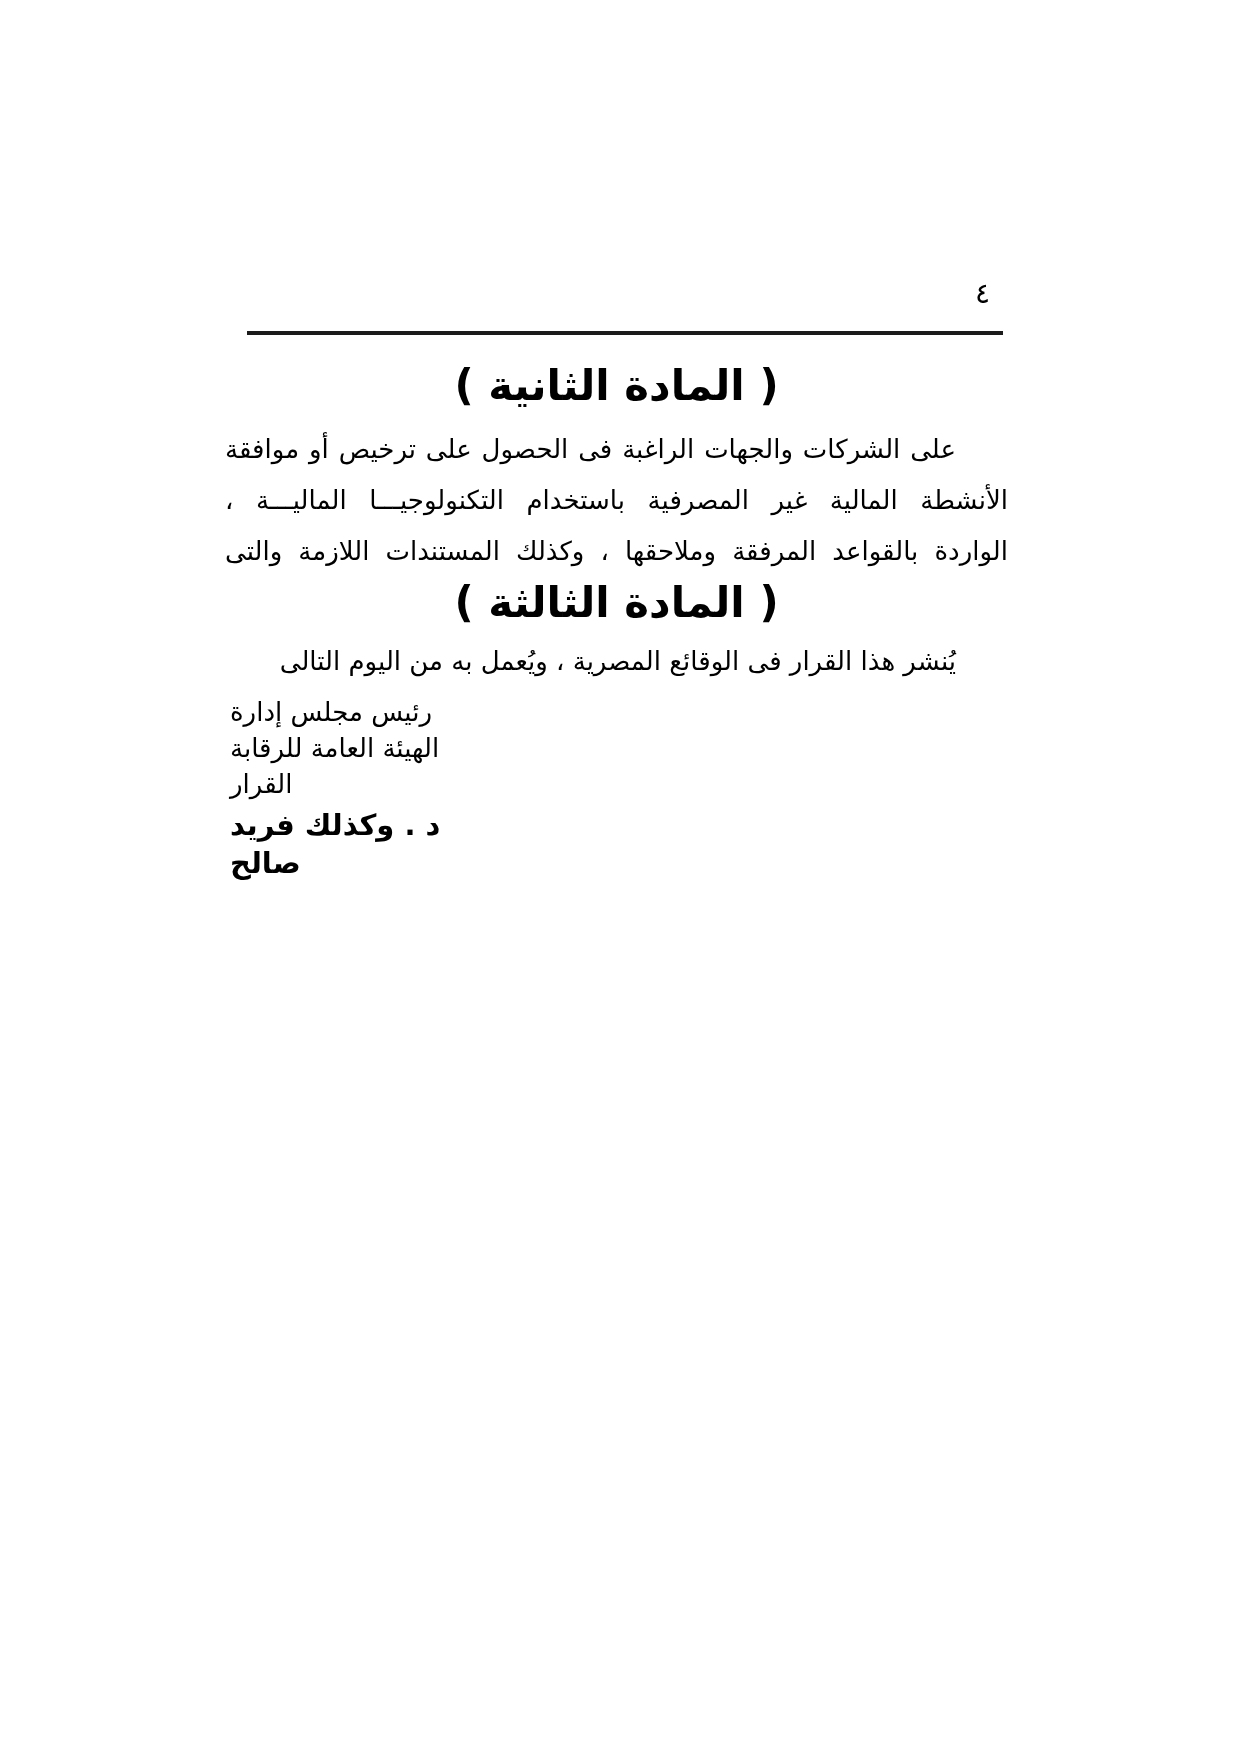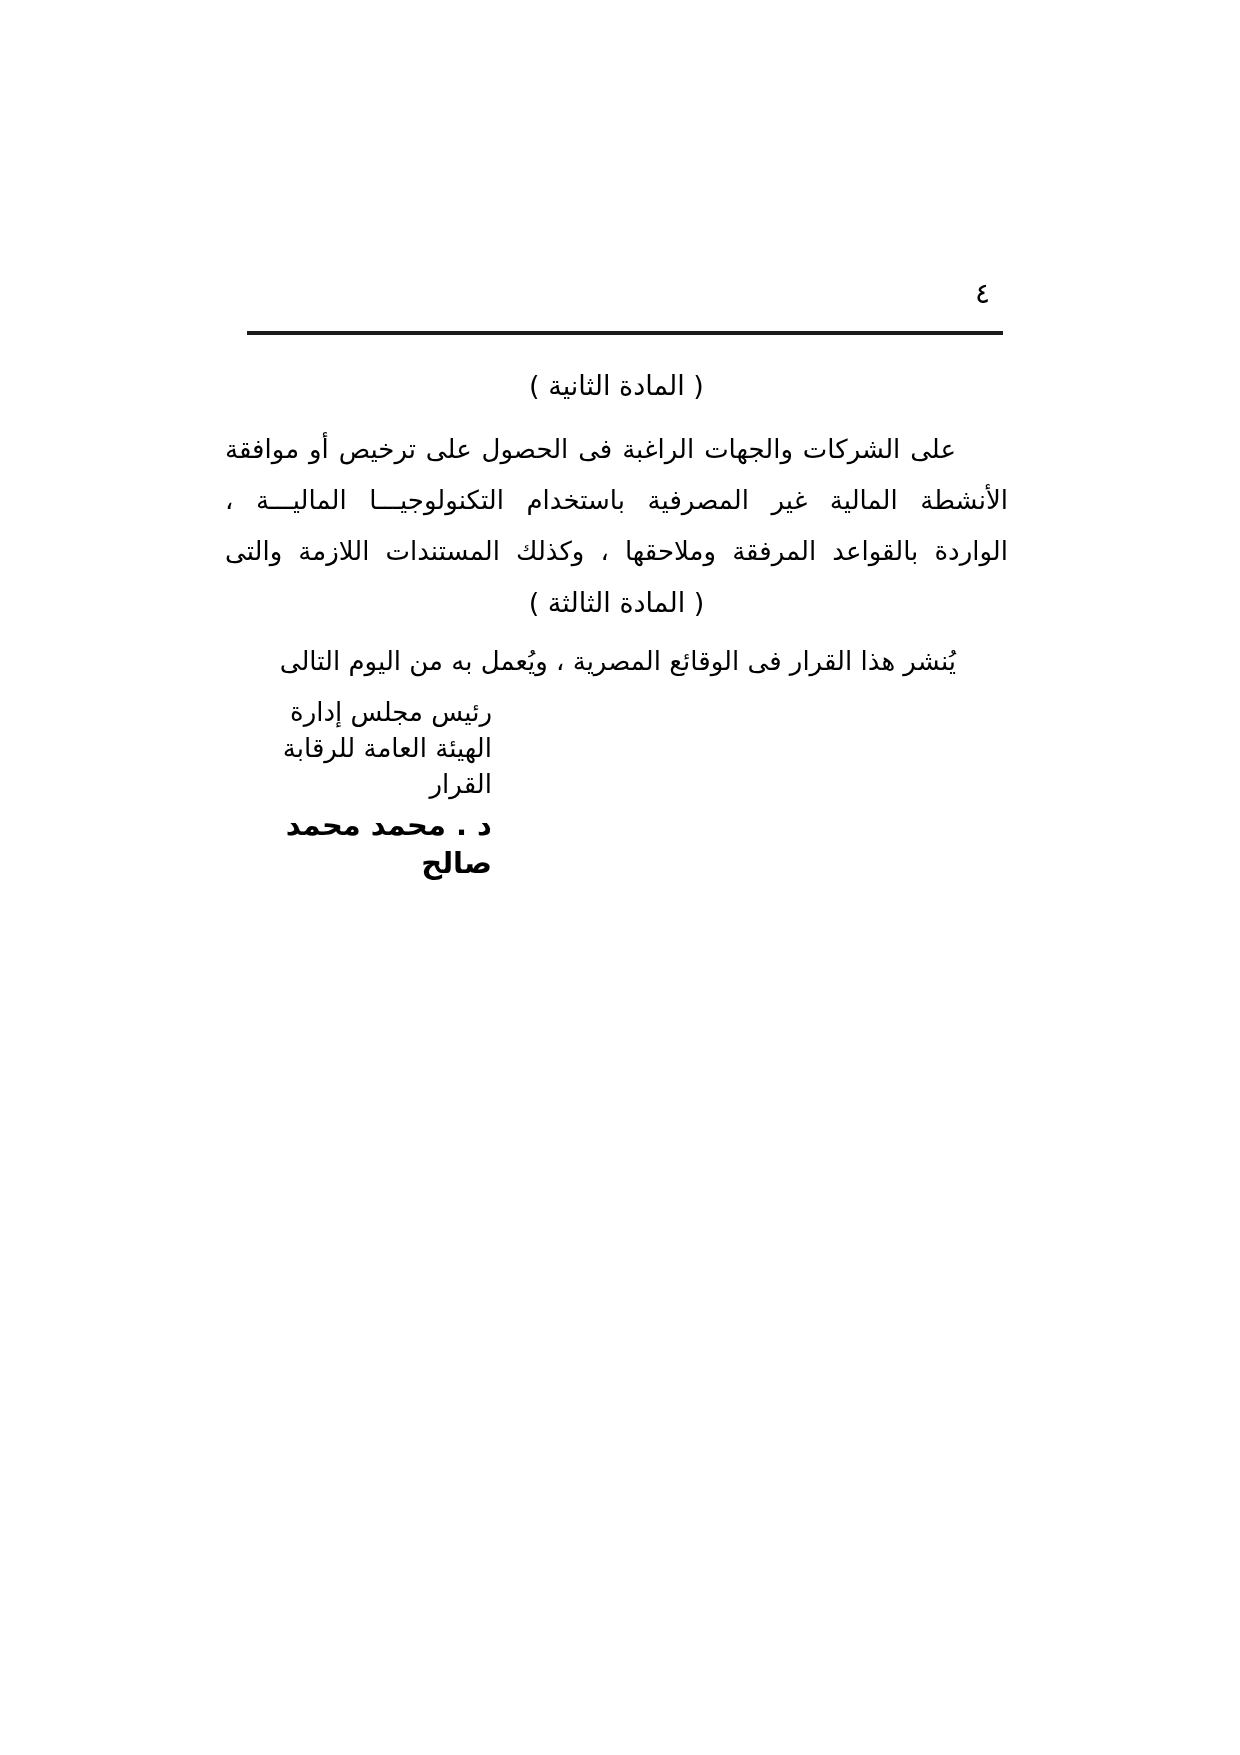--- a/index.html
+++ b/index.html
@@ -45,22 +45,22 @@
     width: 756px;
     height: 4px;
     background: #1b1b1b;
   }
   
   .article-heading {
     position: absolute;
     left: 225px;
     width: 783px;
     text-align: center;
-    font-weight: normal;
-    font-size: 27px;
+    font-weight: bold;
+    font-size: 42px;
     line-height: 40px;
   }
   .heading-two { top: 366px; }
   .heading-three { top: 583px; }
   
   .para-one {
     position: absolute;
     top: 424px;
     left: 225px;
     width: 783px;
@@ -87,21 +87,21 @@
     text-align: right;
     text-indent: 52px;
     overflow: hidden;
   }
   
   .signature-block {
     position: absolute;
     top: 694px;
     right: 748px; 
     width: 262px;
-    text-align: right;
+    text-align: left;
   }
   .signature-role {
     font-size: 26px;
     line-height: 36px;
   }
   .signature-name {
     margin-top: 4px;
     font-size: 29px;
     line-height: 38px;
     font-weight: bold;
@@ -126,16 +126,16 @@
     <div class="para-line">الواردة بالقواعد المرفقة وملاحقها ، وكذلك المستندات اللازمة والتى تحددها الهيئة .</div>
   </div>
 
   <div class="article-heading heading-three">( المادة الثالثة )</div>
 
   <div class="para-two">يُنشر هذا القرار فى الوقائع المصرية ، ويُعمل به من اليوم التالى لتاريخ نشره .</div>
 
   <div class="signature-block">
     <div class="signature-role">رئيس مجلس إدارة</div>
     <div class="signature-role">الهيئة العامة للرقابة القرار</div>
-    <div class="signature-name">د . محمد محمد صالح</div>
+    <div class="signature-name">د . وكذلك فريد صالح</div>
   </div>
 
 </div>
 
 </body></html>

